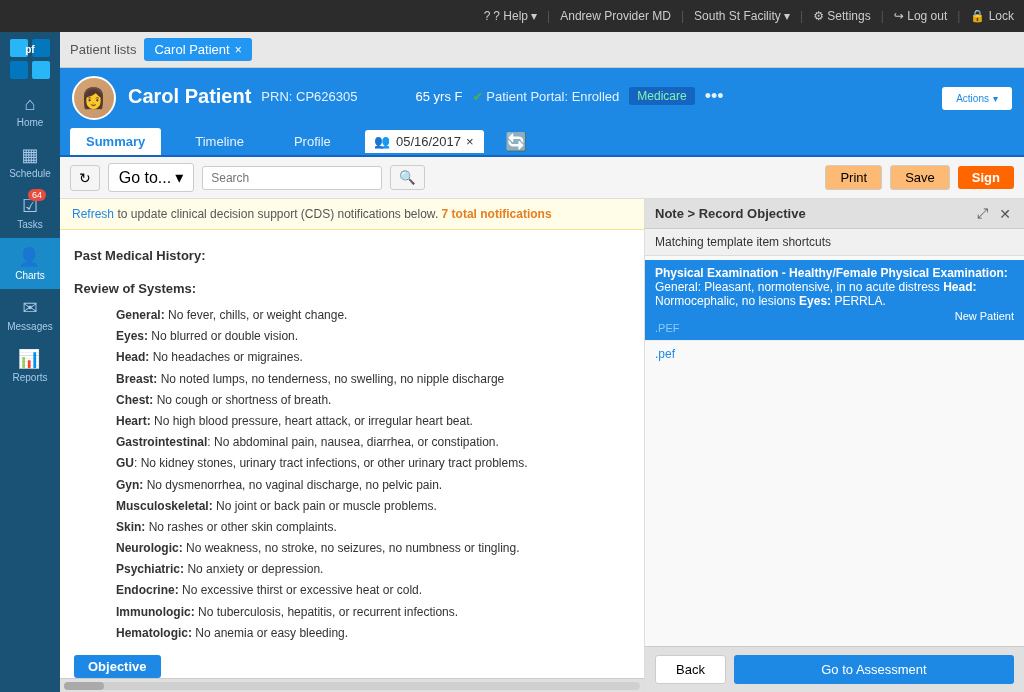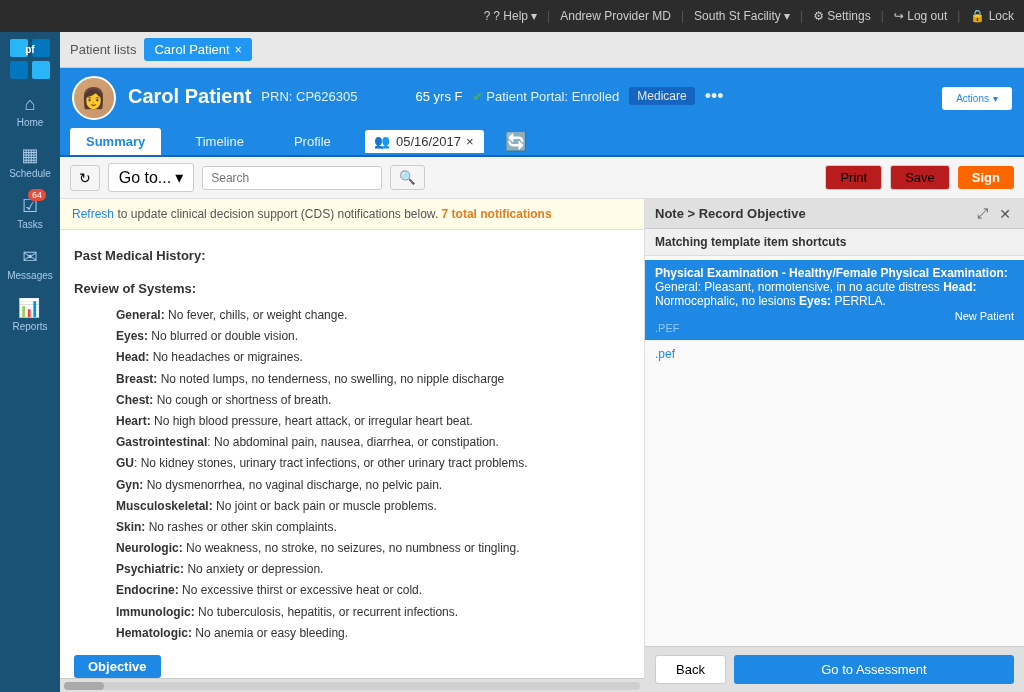--- a/index.html
+++ b/index.html
@@ -127,21 +127,21 @@
       font-size: 20px;
     }
     .patient-info { flex: 1; }
     .patient-name-row { display: flex; align-items: center; gap: 10px; margin-bottom: 4px; }
     .patient-name { color: #fff; font-size: 20px; font-weight: bold; }
     .patient-prn { color: #e3f2fd; font-size: 13px; }
     .patient-age { color: #ffffff; font-size: 13px; margin-left: 48px; }
     .patient-portal { color: #e3f2fd; font-size: 13px; display: flex; align-items: center; gap: 3px; }
     .medicare-badge {
       background: #1565c0;
-      color: #e5e5e5;
+      color: #86efac;
       padding: 2px 8px;
       border-radius: 3px;
       font-size: 12px;
     }
     .more-dots { color: #e3f2fd; font-size: 18px; cursor: pointer; }
     .actions-btn {
       background: #fff;
       color: #1e88e5;
       border: none;
       padding: 6px 14px;
@@ -232,21 +232,21 @@
     }
     .search-icon-btn {
       background: #f5f5f5;
       border: 1px solid #ccc;
       border-radius: 3px;
       padding: 4px 8px;
       cursor: pointer;
     }
     .spacer { flex: 1; }
     .print-btn, .save-btn {
-      background: #b91c1c;
+      background: #fdba74;
       border: 1px solid #ccc;
       border-radius: 3px;
       padding: 4px 14px;
       cursor: pointer;
       font-size: 13px;
     }
     .sign-btn {
       background: #ff6600;
       border: none;
       border-radius: 3px;
@@ -342,21 +342,20 @@
       color: #555;
       padding: 0 3px;
     }
 
     .matching-header {
       background: #f0f0f0;
       padding: 6px 10px;
       font-size: 12px;
       color: #333;
       border-bottom: 1px solid #ddd;
-      font-weight: bold;
     }
 
     .template-list { flex: 1; overflow-y: auto; padding: 4px 0; }
     .template-item {
       padding: 6px 10px;
       font-size: 12px;
       cursor: pointer;
       border-bottom: 1px solid #eee;
     }
     .template-item.selected {
@@ -464,20 +463,24 @@
       <span class="sidebar-icon">▦</span>
       <span>Schedule</span>
     </div>
     <div class="sidebar-item">
       <span class="badge-wrap">
         <span class="sidebar-icon">☑</span>
         <span class="badge">64</span>
       </span>
       <span>Tasks</span>
     </div>
+    <div class="sidebar-item active">
+      <span class="sidebar-icon">👤</span>
+      <span>Charts</span>
+    </div>
     <div class="sidebar-item">
       <span class="sidebar-icon">✉</span>
       <span>Messages</span>
     </div>
     <div class="sidebar-item">
       <span class="sidebar-icon">📊</span>
       <span>Reports</span>
     </div>
   </div>
 

